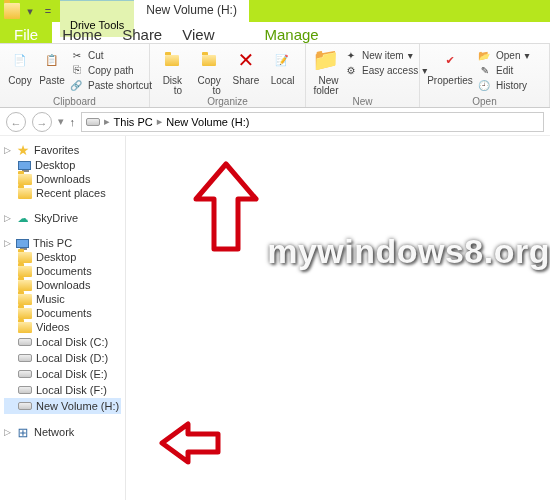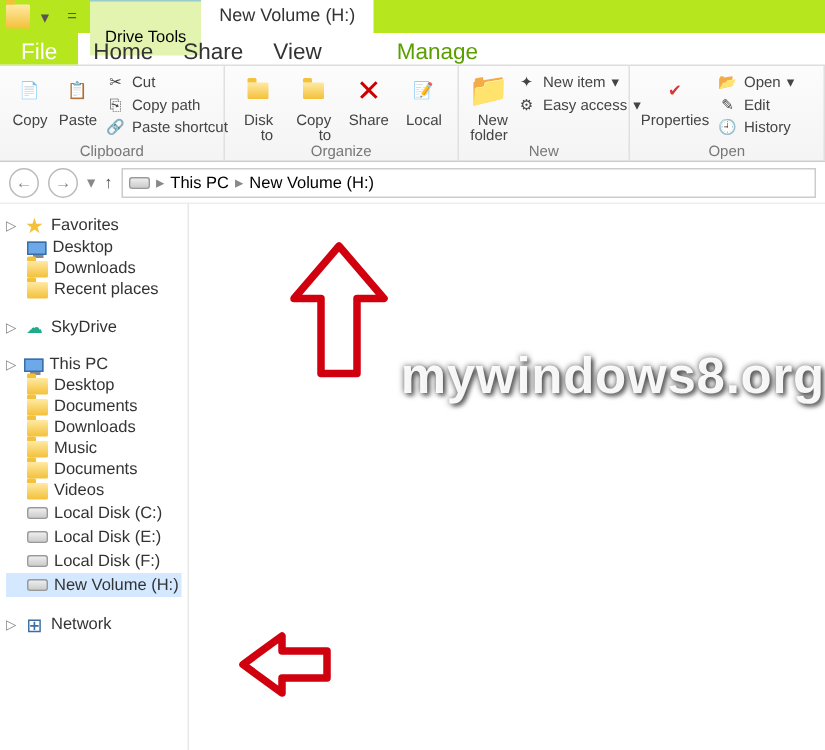--- a/index.html
+++ b/index.html
@@ -256,20 +256,26 @@
       <div class="tree-item">
           <span class="tic">
             <span class="i-drive"></span>
           </span>
           <span>Local Disk (C:)</span>
         </div>
       <div class="tree-item">
           <span class="tic">
             <span class="i-drive"></span>
           </span>
+          <span>Local Disk (D:)</span>
+        </div>
+      <div class="tree-item">
+          <span class="tic">
+            <span class="i-drive"></span>
+          </span>
           <span>Local Disk (E:)</span>
         </div>
       <div class="tree-item">
           <span class="tic">
             <span class="i-drive"></span>
           </span>
           <span>Local Disk (F:)</span>
         </div>
       <div class="tree-item sel">
           <span class="tic">

